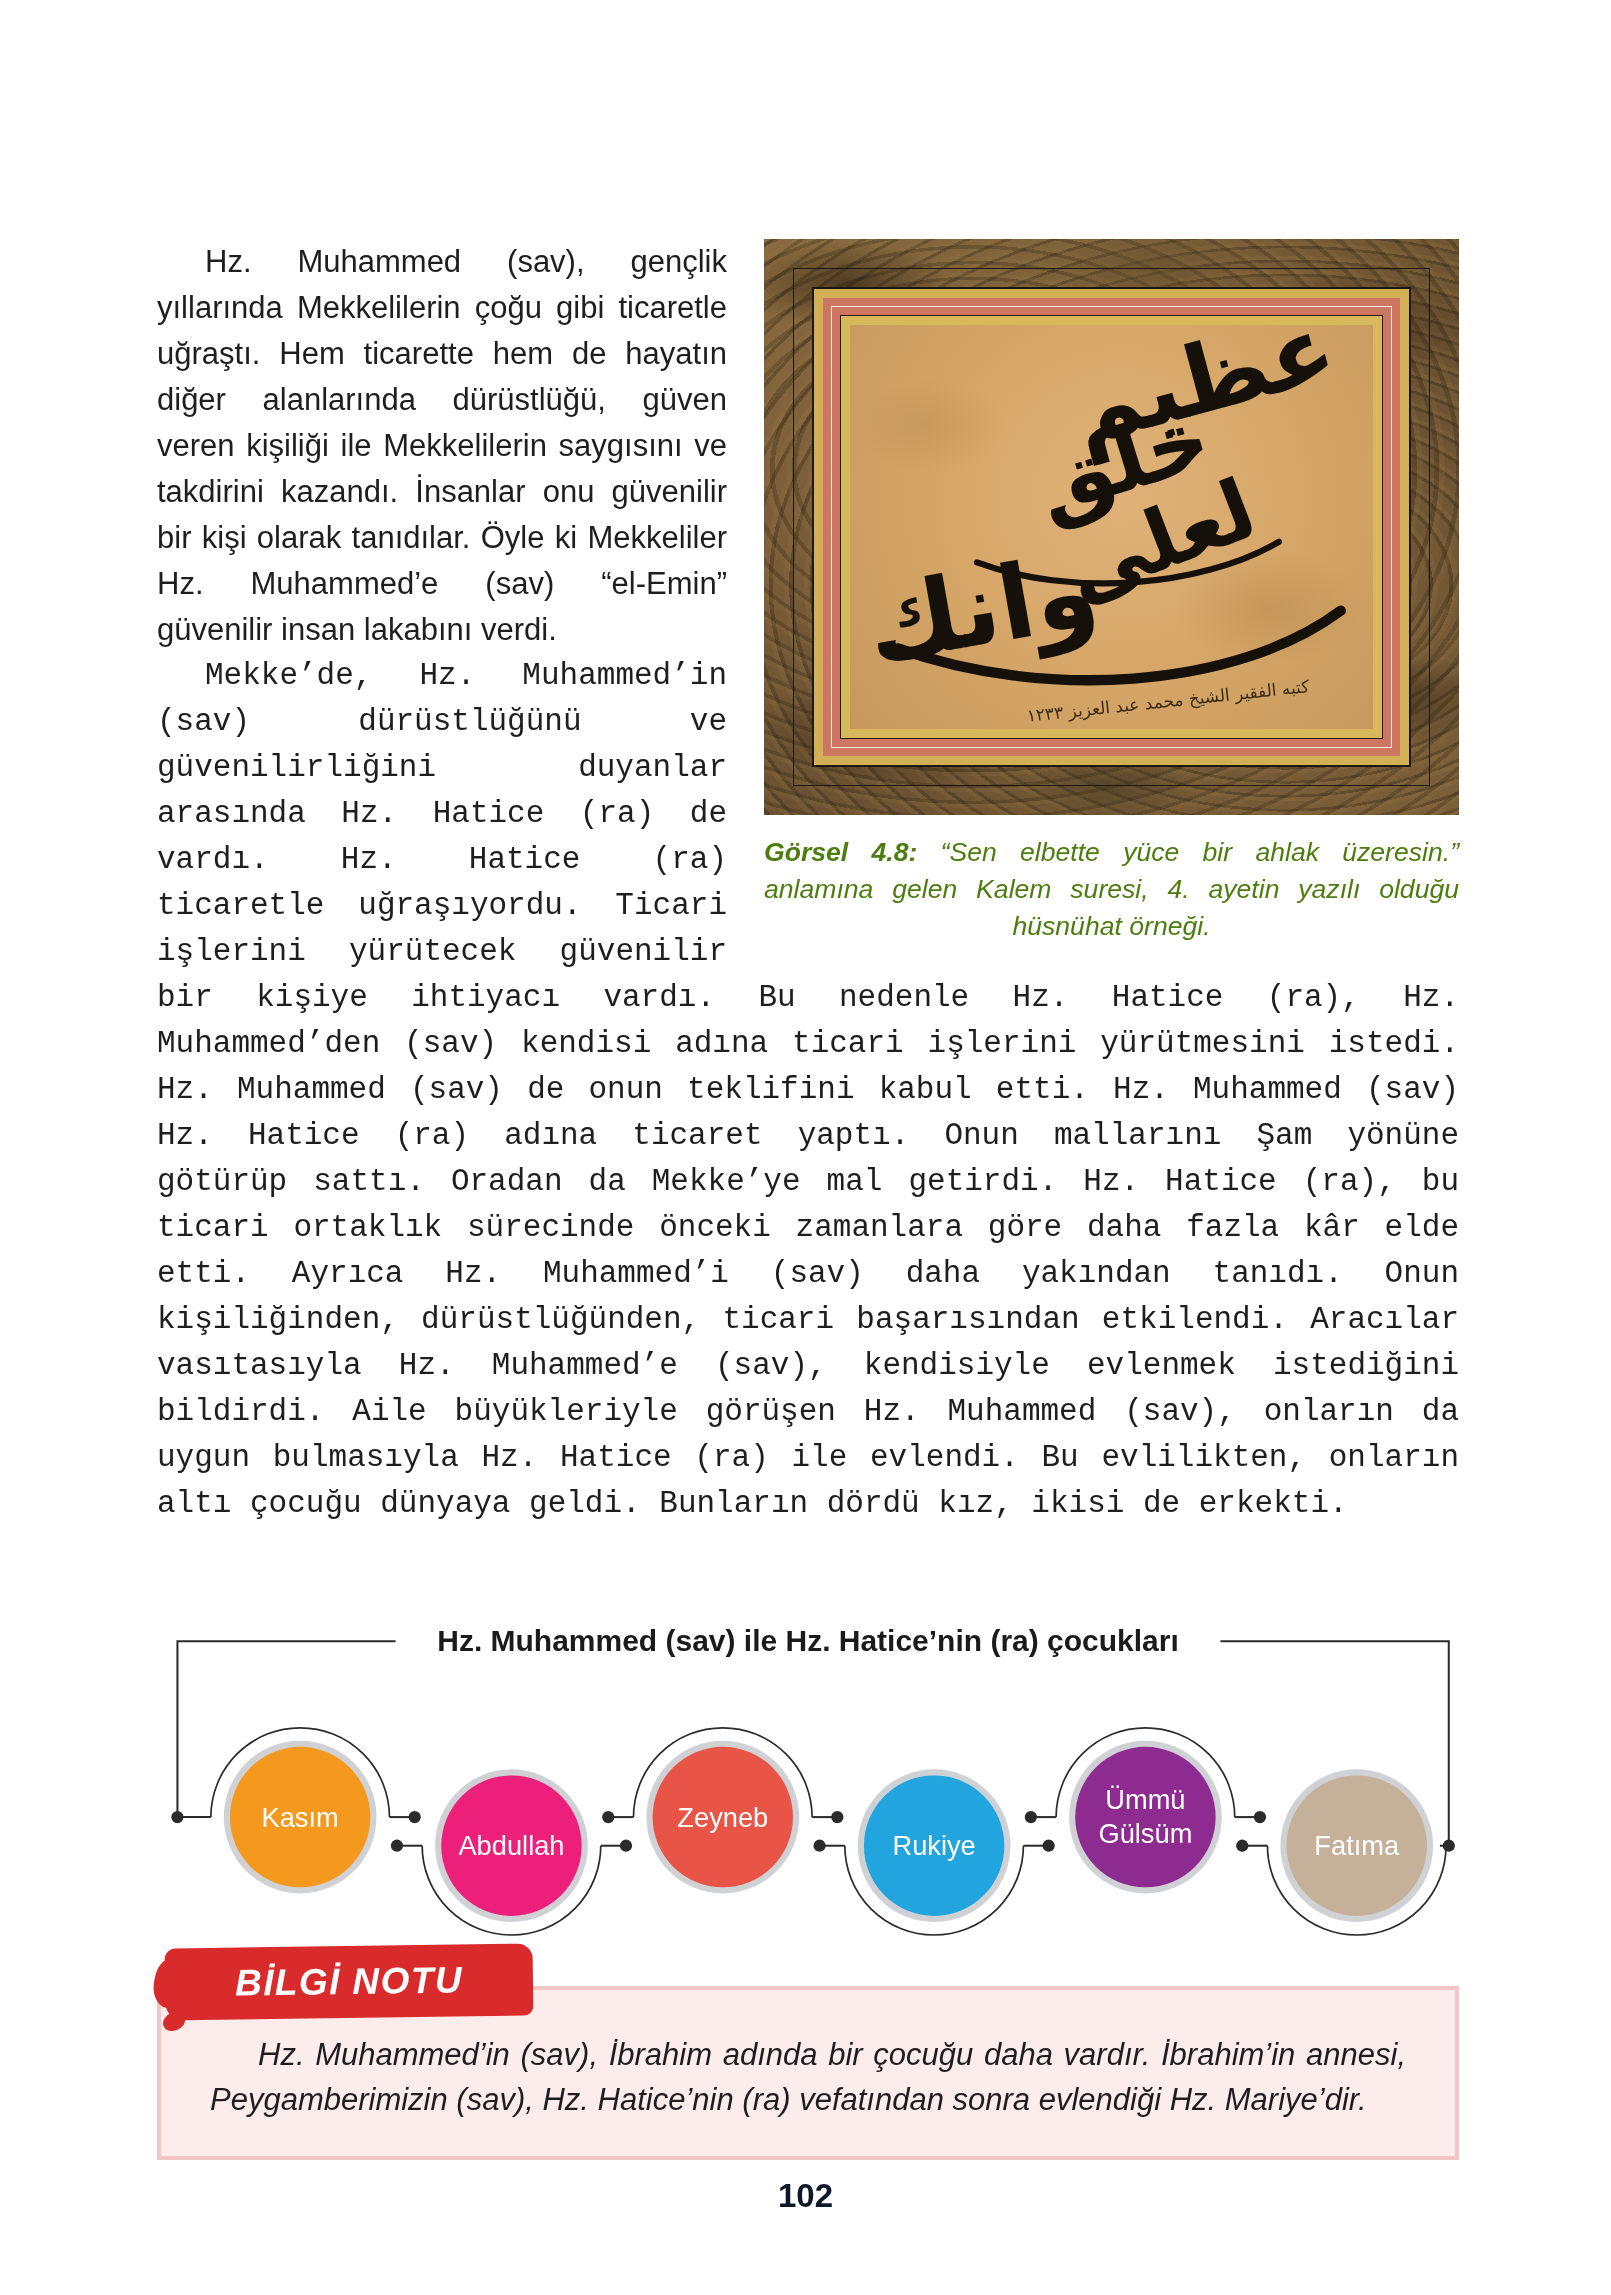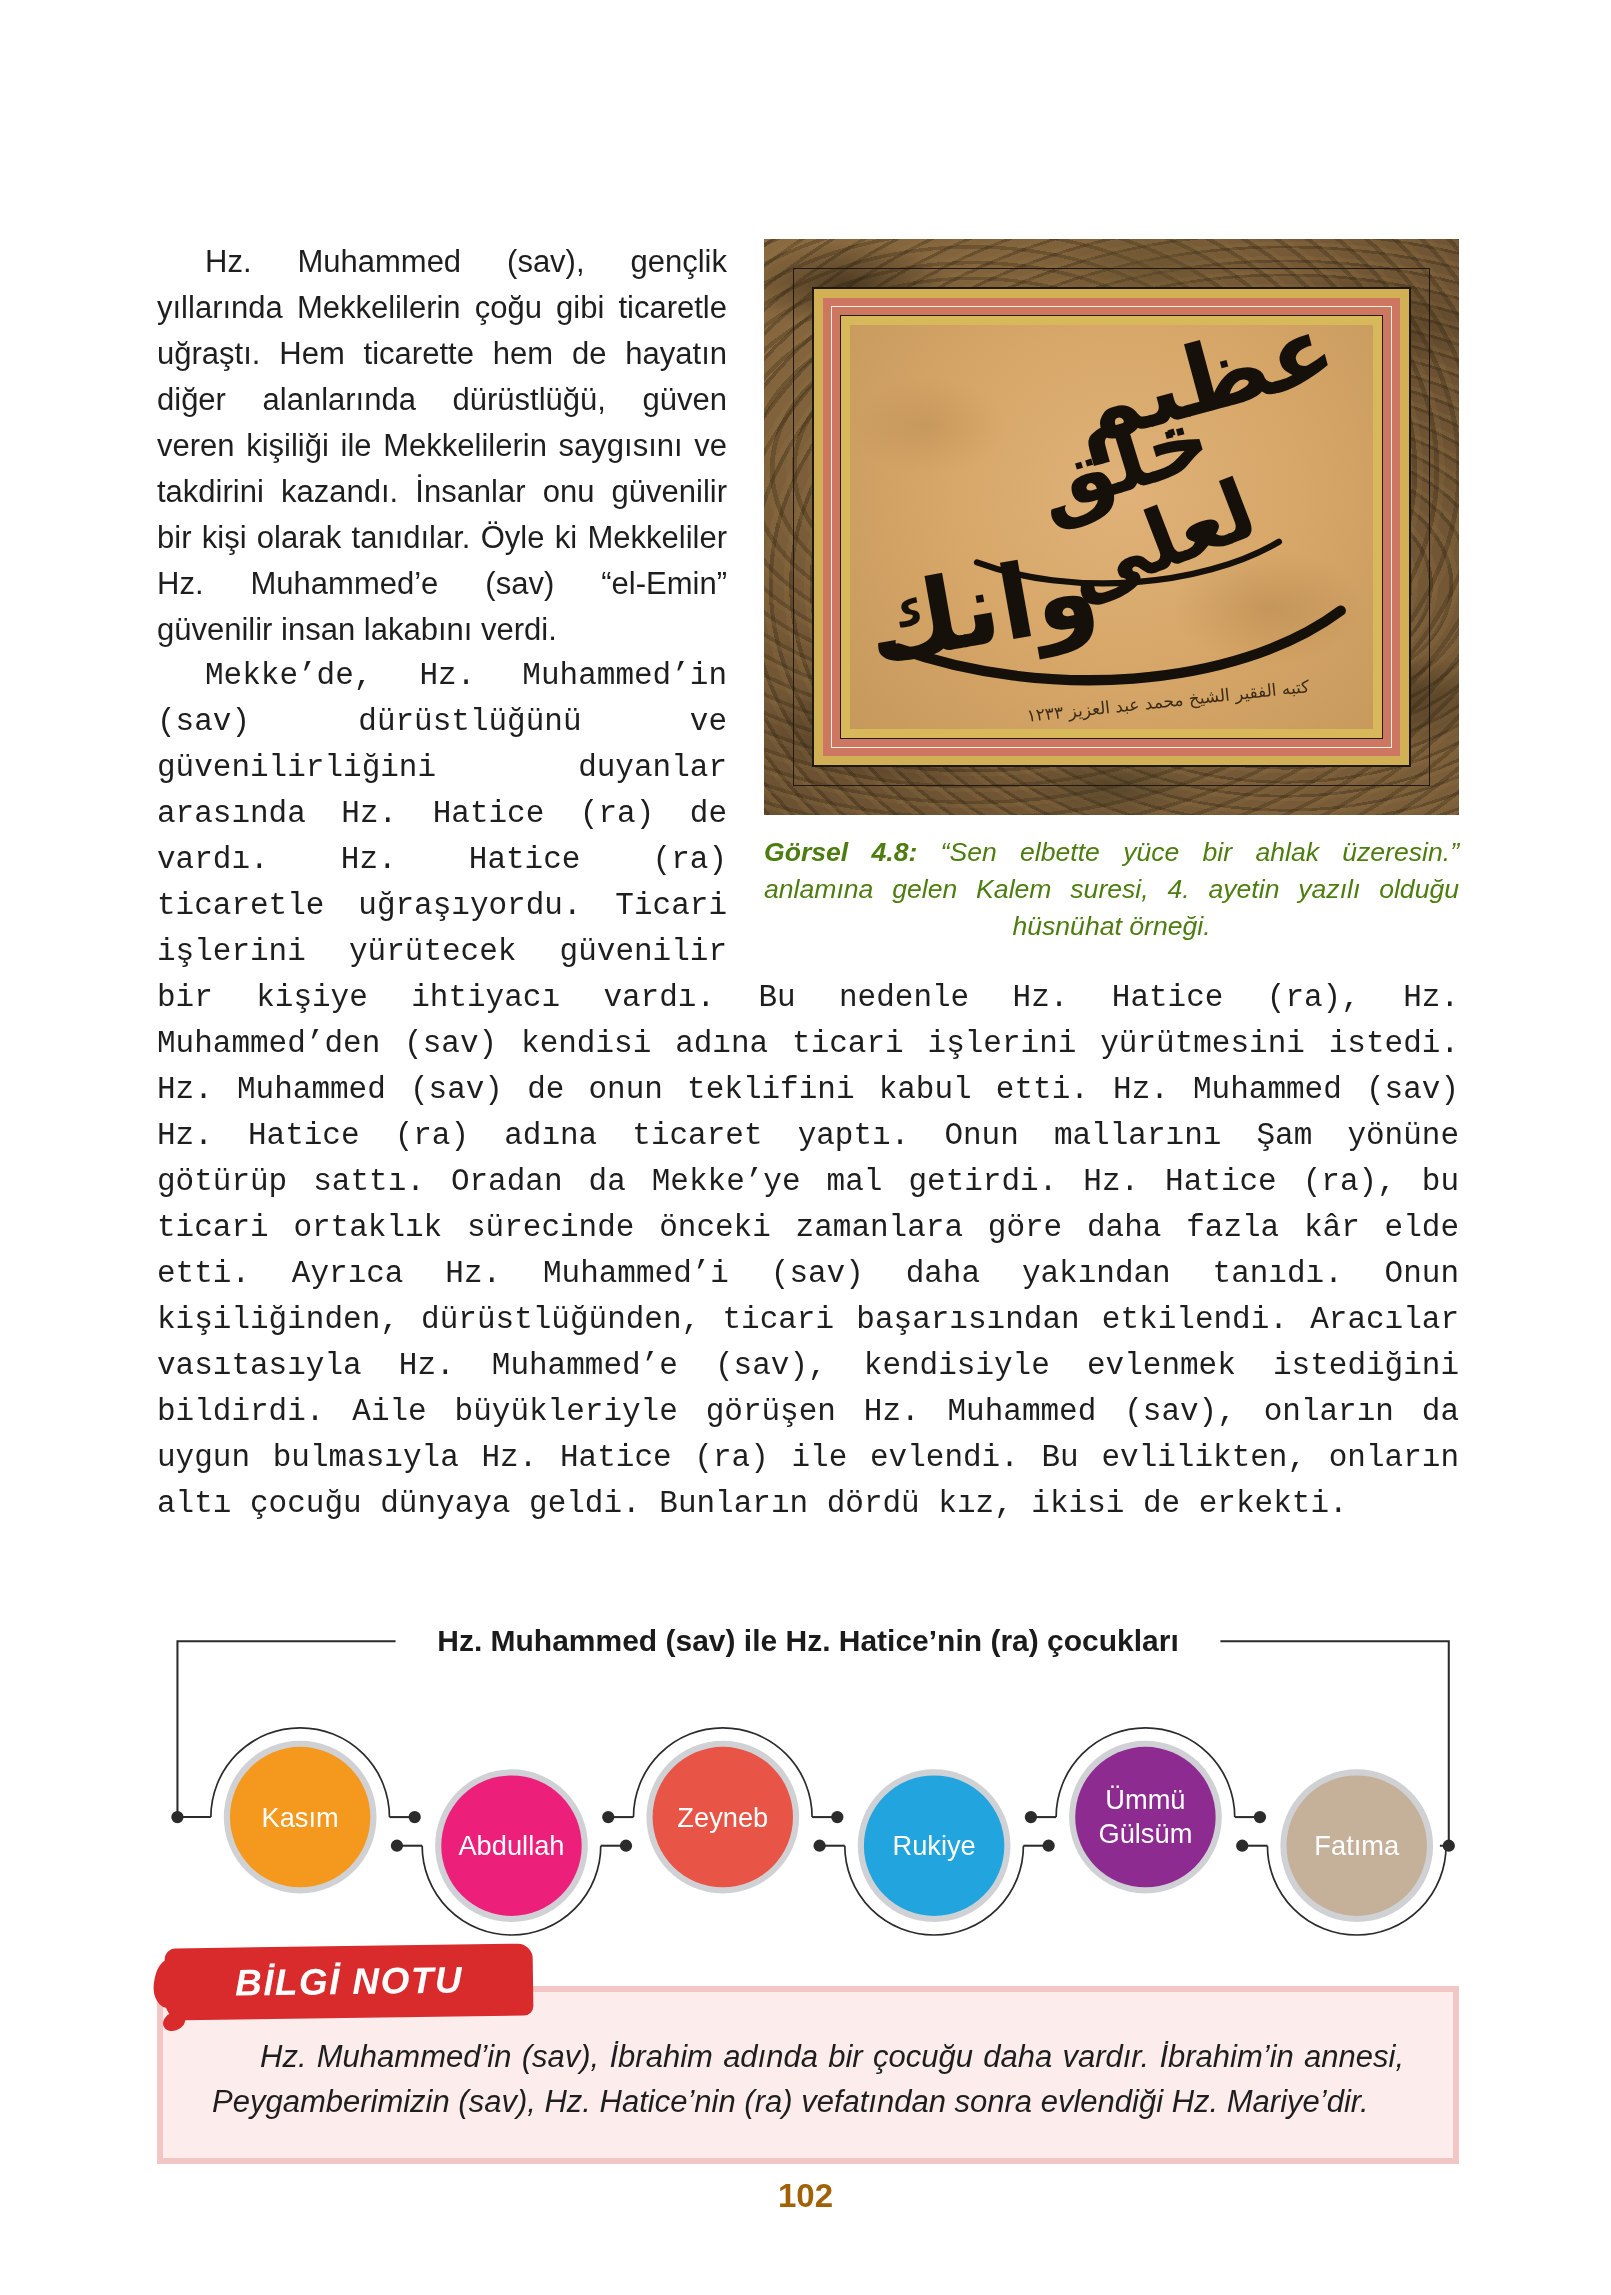--- a/index.html
+++ b/index.html
@@ -72,21 +72,21 @@
   .cap-label{font-weight:bold;}
 
   
   .diagram{margin-top:65px;}
   .dg-title{font-family:"Liberation Sans",sans-serif;font-size:44px;font-weight:bold;fill:#1b1b1b;}
   .dg-label{font-family:"Liberation Sans",sans-serif;font-size:40px;fill:#ffffff;}
 
   
   .note{position:relative;margin-top:9.5px;font-style:italic;}
   .note-box{
-    background:#fcecec;border:6px solid #8b5cf6;
+    background:#fcecec;border:4px solid #8b5cf6;
     padding:42px 49px 34px 49px;
     font-size:31px;line-height:45px;text-align:justify;color:#1e1e1e;
   }
   .badge{
     position:absolute;top:-40px;left:8.2px;z-index:2;
     width:368px;height:72px;
     display:flex;align-items:center;justify-content:center;
     color:#ffffff;font-weight:bold;font-size:37px;letter-spacing:1.4px;
     background:#d92a2c;
     border-radius:11px 15px 9.5px 17.7px;
@@ -96,21 +96,21 @@
     content:"";position:absolute;left:-11px;top:9.5px;width:35px;height:50px;
     background:inherit;border-radius:45% 60% 50% 55%;transform:rotate(14deg);
   }
   .badge::after{
     content:"";position:absolute;left:-2.7px;bottom:-9.5px;width:23px;height:17.7px;
     background:inherit;border-radius:60% 45% 55% 50%;transform:rotate(-18deg);
   }
 
   .page-number{
     position:absolute;bottom:80px;left:0;width:100%;
-    text-align:center;font-size:33px;font-weight:bold;color:#a16207;
+    text-align:center;font-size:33px;font-weight:bold;color:#0f172a;
   }
 </style>
 </head>
 <body>
 
 <div class="page">
   <div class="content">
 
     <div class="article">
 

